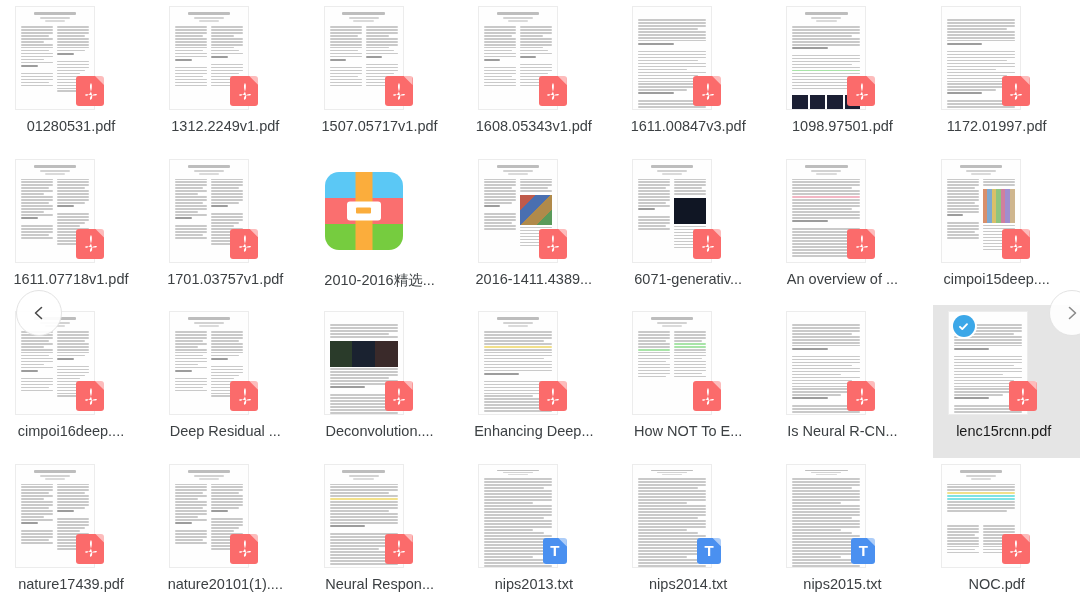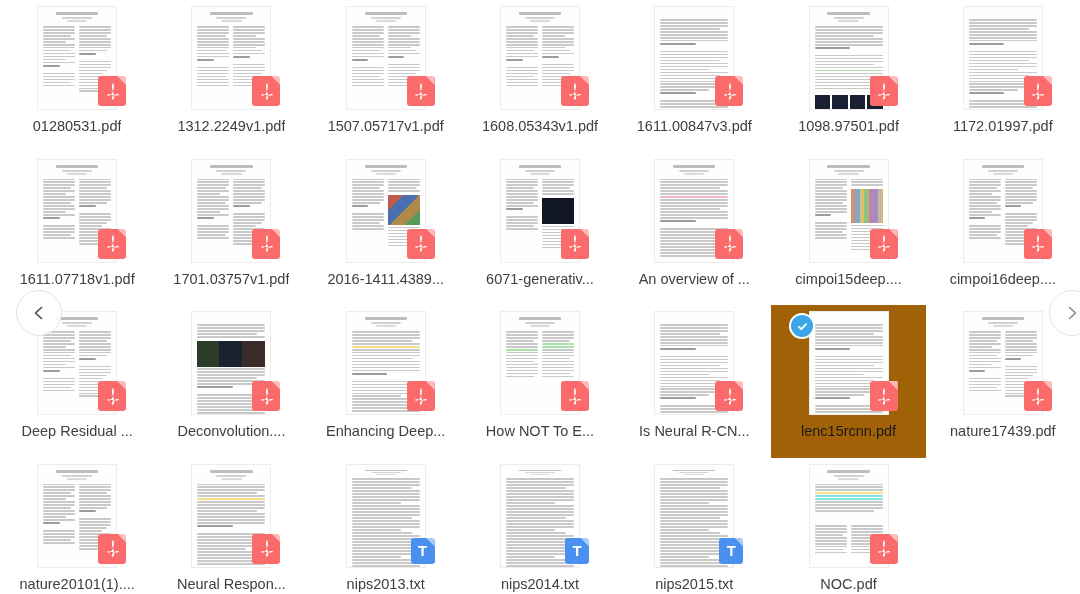--- a/index.html
+++ b/index.html
@@ -19,25 +19,24 @@
     top: 0; left: 0;
     width: 1080px; height: 594px;
     display: grid;
     grid-template-columns: repeat(7, 1fr);
     grid-template-rows: repeat(4, 152.5px);
   }
   .cell {
     position: relative;
     display: flex;
     flex-direction: column;
-    align-items: center;
     justify-content: flex-start;
     padding-top: 4px;
   }
-  .cell.selected { background: #a16207; }
+  .cell.selected { background: #e5e5e5; margin-left: 7px; }
 
   .thumb-wrap {
     position: relative;
     width: 110px;
     height: 108px;
     display: flex;
     align-items: center;
     justify-content: center;
   }
   
@@ -711,20 +710,37 @@
             <span class="corner"></span>
             <svg width="17" height="19" viewBox="0 0 17 19">
               <path d="M8.6 1.5 C7.4 3.6 8.1 6.6 8.9 9.2 C9.7 11.9 10.8 14.4 9.9 16.6 C9.3 18.1 7.9 17.9 7.9 16.4 C7.9 14.1 10.5 12.6 13.4 12.0 C15.0 11.7 15.6 12.8 14.3 13.3 C12.3 14.1 8.4 13.2 5.4 12.3 C3.3 11.7 2.3 12.9 3.6 13.6 C5.1 14.4 7.2 12.8 8.6 10.3 C9.9 8.0 10.2 4.0 9.6 2.0 C9.3 1.0 8.9 1.0 8.6 1.5 Z" fill="#ffffff"></path>
             </svg>
           </div>
         </div>
         <div class="label">1701.03757v1.pdf</div>
       </div>
       <div class="cell">
         <div class="thumb-wrap">
+          <div class="archive-icon">
+            <div class="q a1"></div>
+            <div class="q a2"></div>
+            <div class="q a3"></div>
+            <div class="q a4"></div>
+            <div class="q a5"></div>
+            <div class="q a6"></div>
+            <div class="archive-band"></div>
+            <div class="archive-lock">
+              <i></i>
+            </div>
+          </div>
+        </div>
+        <div class="label">2010-2016精选...</div>
+      </div>
+      <div class="cell">
+        <div class="thumb-wrap">
           <div class="paper">
             <div class="p-title"></div>
             <div class="p-sub"></div>
             <div class="p-sub2"></div>
             <div class="p-cols">
               <div class="p-col">
                 <div class="p-line"></div>
                 <div class="p-line"></div>
                 <div class="p-line"></div>
                 <div class="p-line m"></div>

